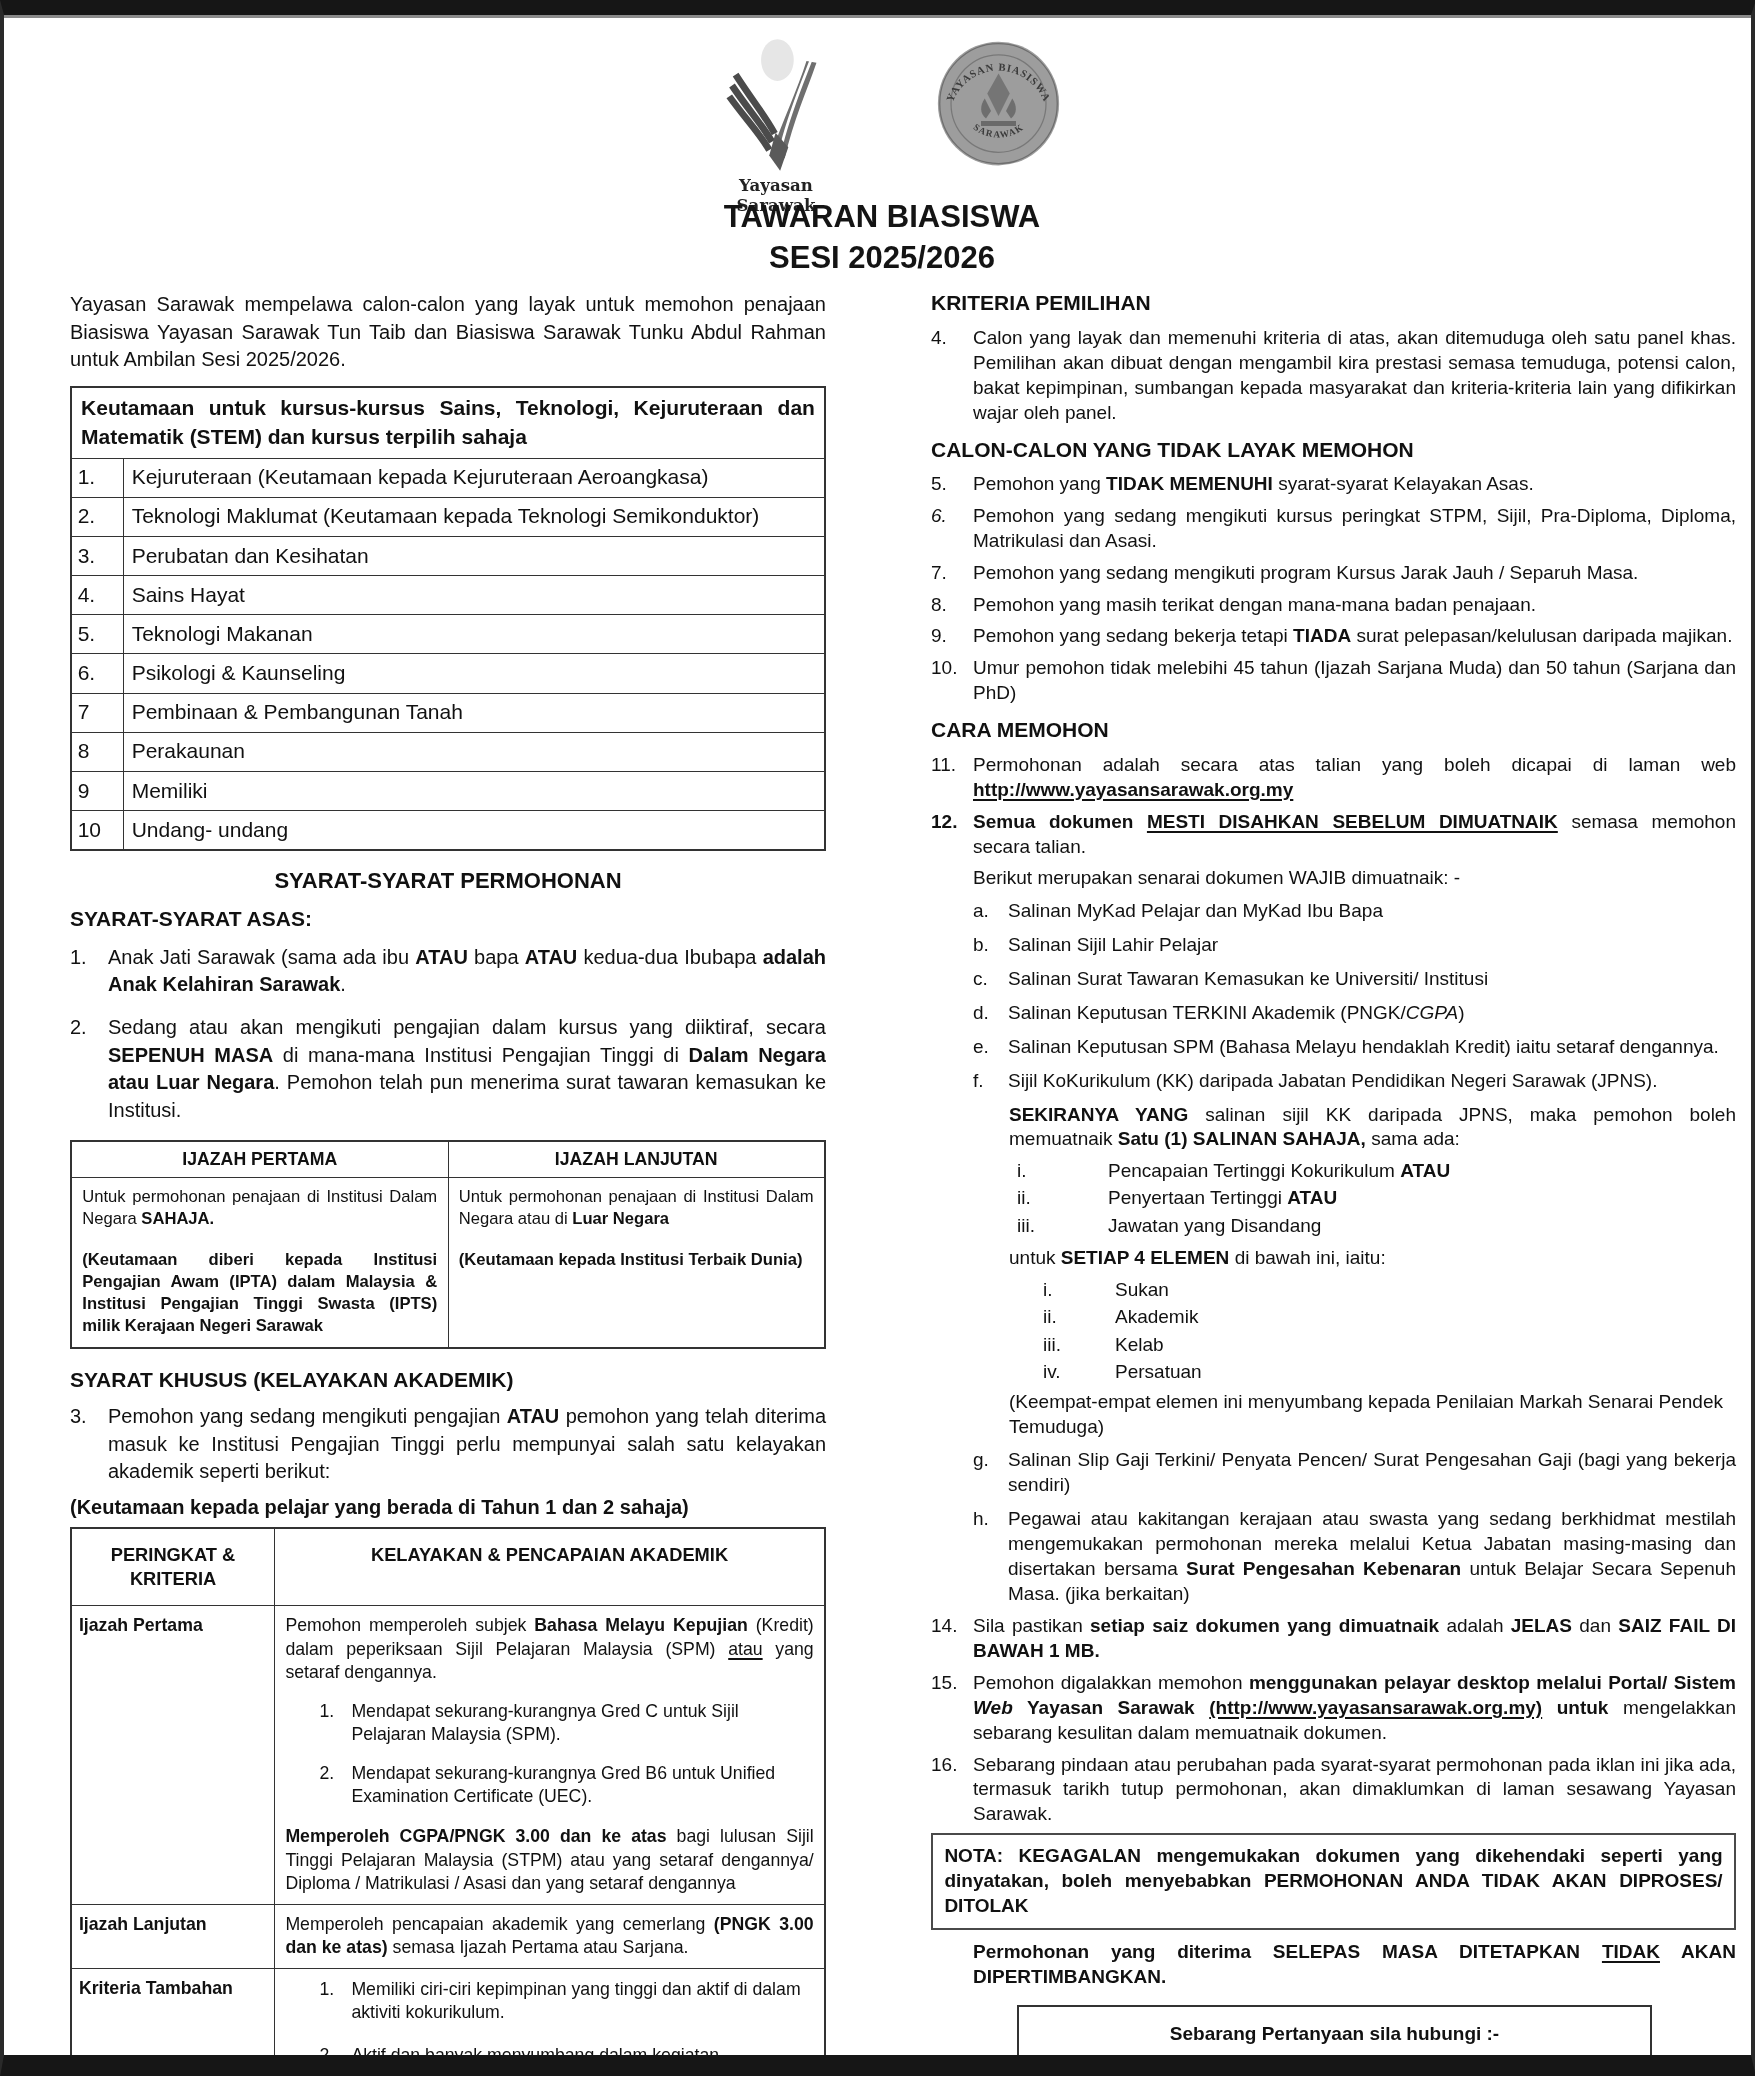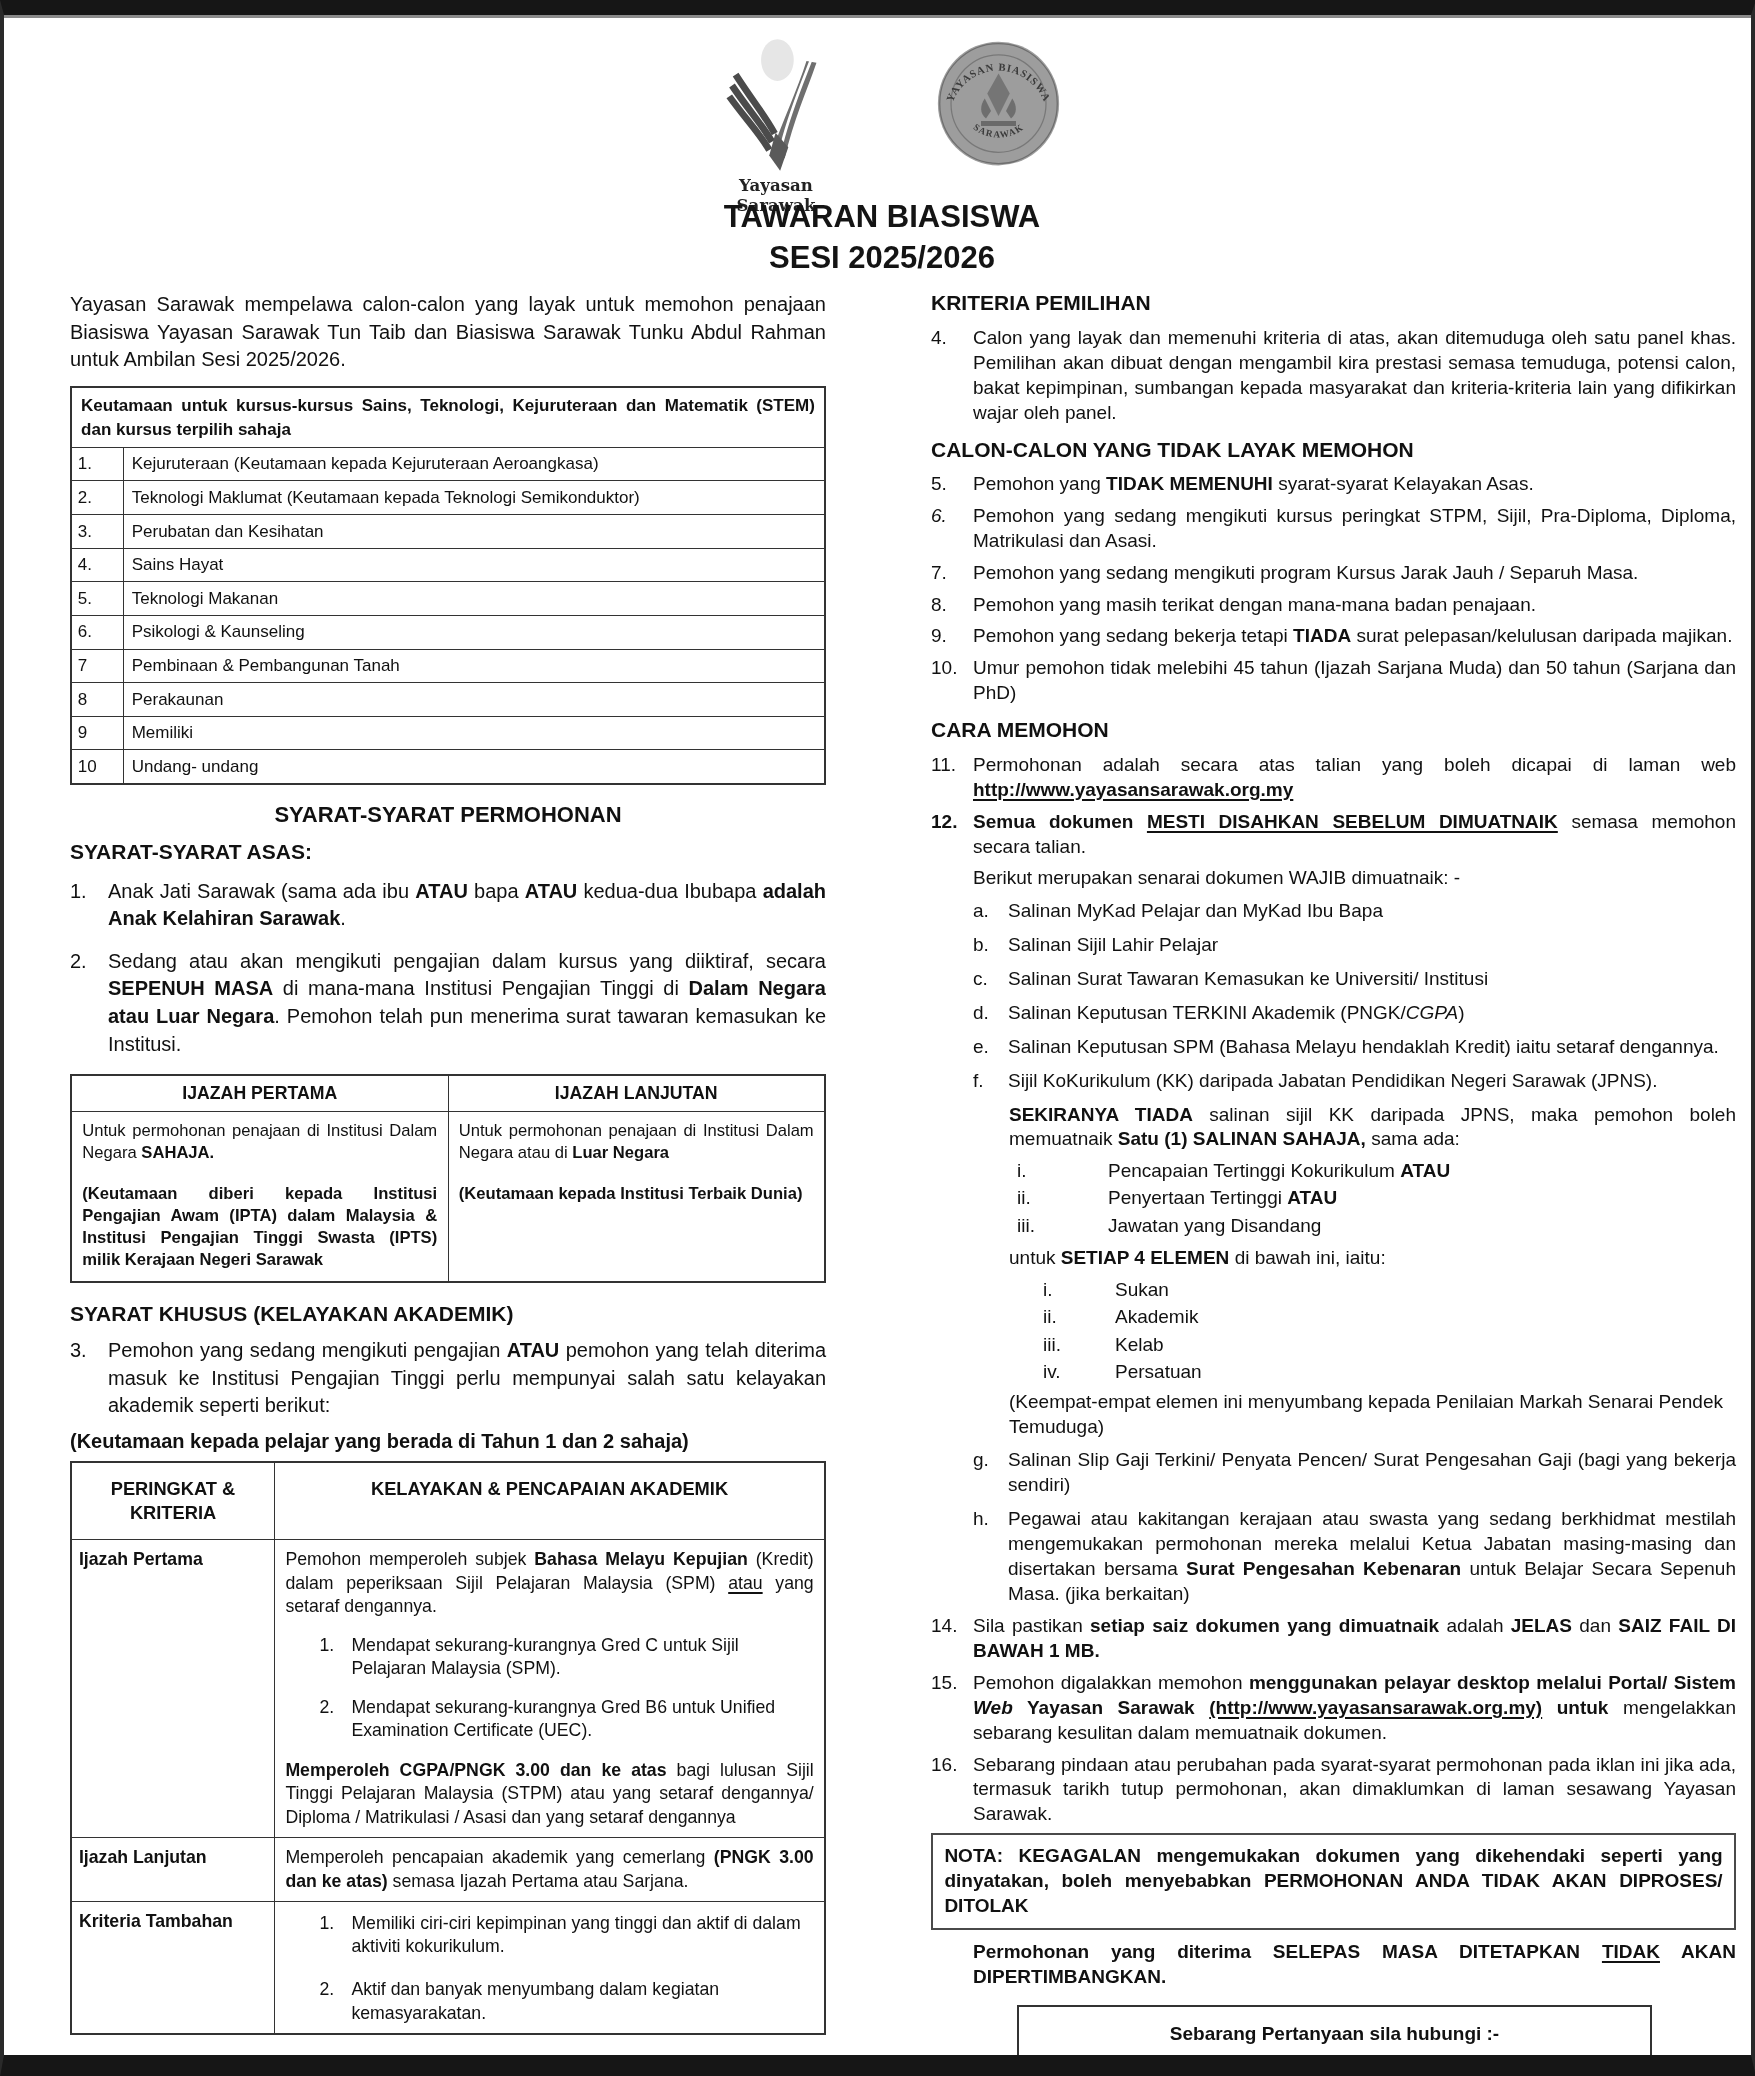--- a/index.html
+++ b/index.html
@@ -35,21 +35,21 @@
   .hd-sm{font-weight:bold;}
   
   .item{display:flex;margin-bottom:15px;}
   .item .no{flex:0 0 38px;}
   .item .body{flex:1;}
   .ritem{display:flex;margin-bottom:6.9px;}
   .ritem .no{flex:0 0 42px;}
   .ritem .body{flex:1;}
   
   table{border-collapse:collapse;}
-  .stem-table{width:100%;margin:12.6px 0 15px 0;border:2.3px solid #333;font-size:17px;}
+  .stem-table{width:100%;margin:12.6px 0 15px 0;border:2.3px solid #333;font-size:21px;}
   .stem-table td{border:1.7px solid #333;padding:4.6px 8px;}
   .stem-table .th{font-weight:bold;text-align:justify;padding:5.7px 9.1px;}
   .stem-table .num{width:37px;padding-left:5.7px;}
   
   .ij-table{width:100%;margin:4.6px 0 17px 0;border:2.3px solid #333;font-size:16.6px;line-height:1.32;}
   .ij-table td,.ij-table th{border:1.7px solid #333;vertical-align:top;}
   .ij-table th{font-size:17.7px;padding:5.7px 4.6px;text-align:center;}
   .ij-table td{width:50%;padding:8px 10.3px 10.3px 10.3px;text-align:justify;}
   .ij-table .gap{height:19.4px;}
   
@@ -332,21 +332,21 @@
     </div>
     <div class="doc">
       <span class="no">e.</span>
       <span class="body">Salinan Keputusan SPM (Bahasa Melayu hendaklah Kredit) iaitu setaraf dengannya.</span>
     </div>
     <div class="doc">
       <span class="no">f.</span>
       <span class="body">Sijil KoKurikulum (KK) daripada Jabatan Pendidikan Negeri Sarawak (JPNS).</span>
     </div>
 
-    <div class="f-block p"><span class="b">SEKIRANYA TIADA</span><span> salinan sijil KK daripada JPNS, maka pemohon boleh memuatnaik </span><span class="b">Satu (1) SALINAN SAHAJA,</span><span> sama ada:</span></div>
+    <div class="f-block p"><span class="b">SEKIRANYA YANG</span><span> salinan sijil KK daripada JPNS, maka pemohon boleh memuatnaik </span><span class="b">Satu (1) SALINAN SAHAJA,</span><span> sama ada:</span></div>
     <div class="rlist1">
       <span class="no">i.</span>
       <span class="body"><span>Pencapaian Tertinggi Kokurikulum </span><span class="b">ATAU</span></span>
     </div>
     <div class="rlist1">
       <span class="no">ii.</span>
       <span class="body"><span>Penyertaan Tertinggi </span><span class="b">ATAU</span></span>
     </div>
     <div class="rlist1 mb14">
       <span class="no">iii.</span>

